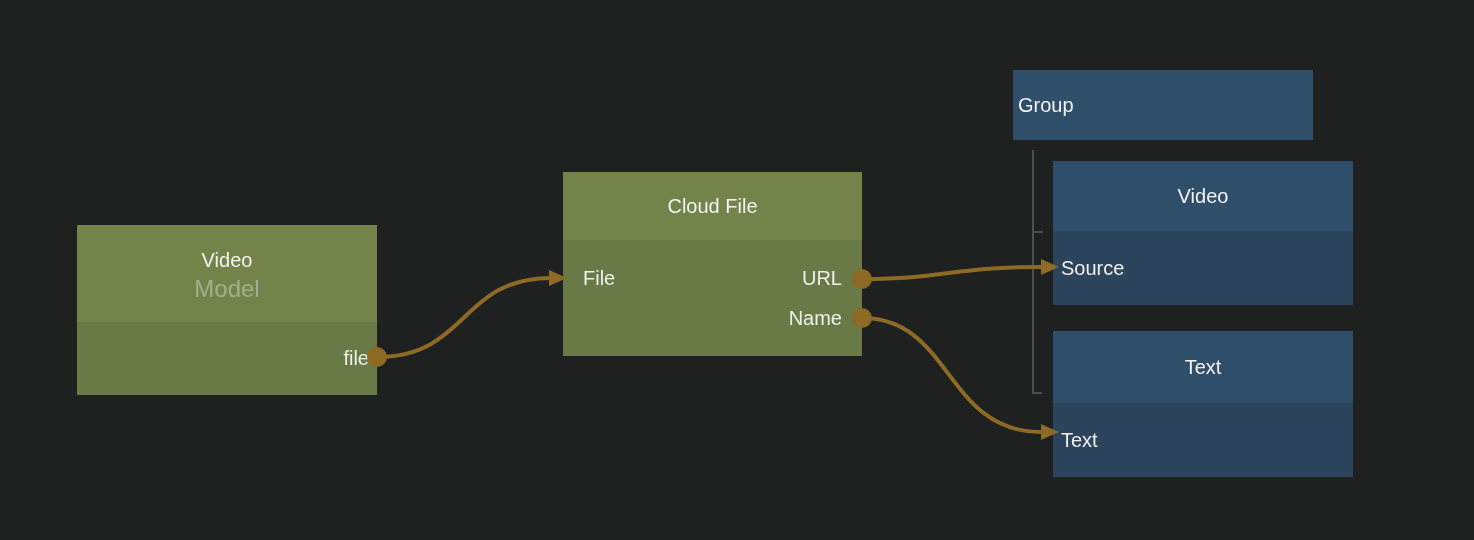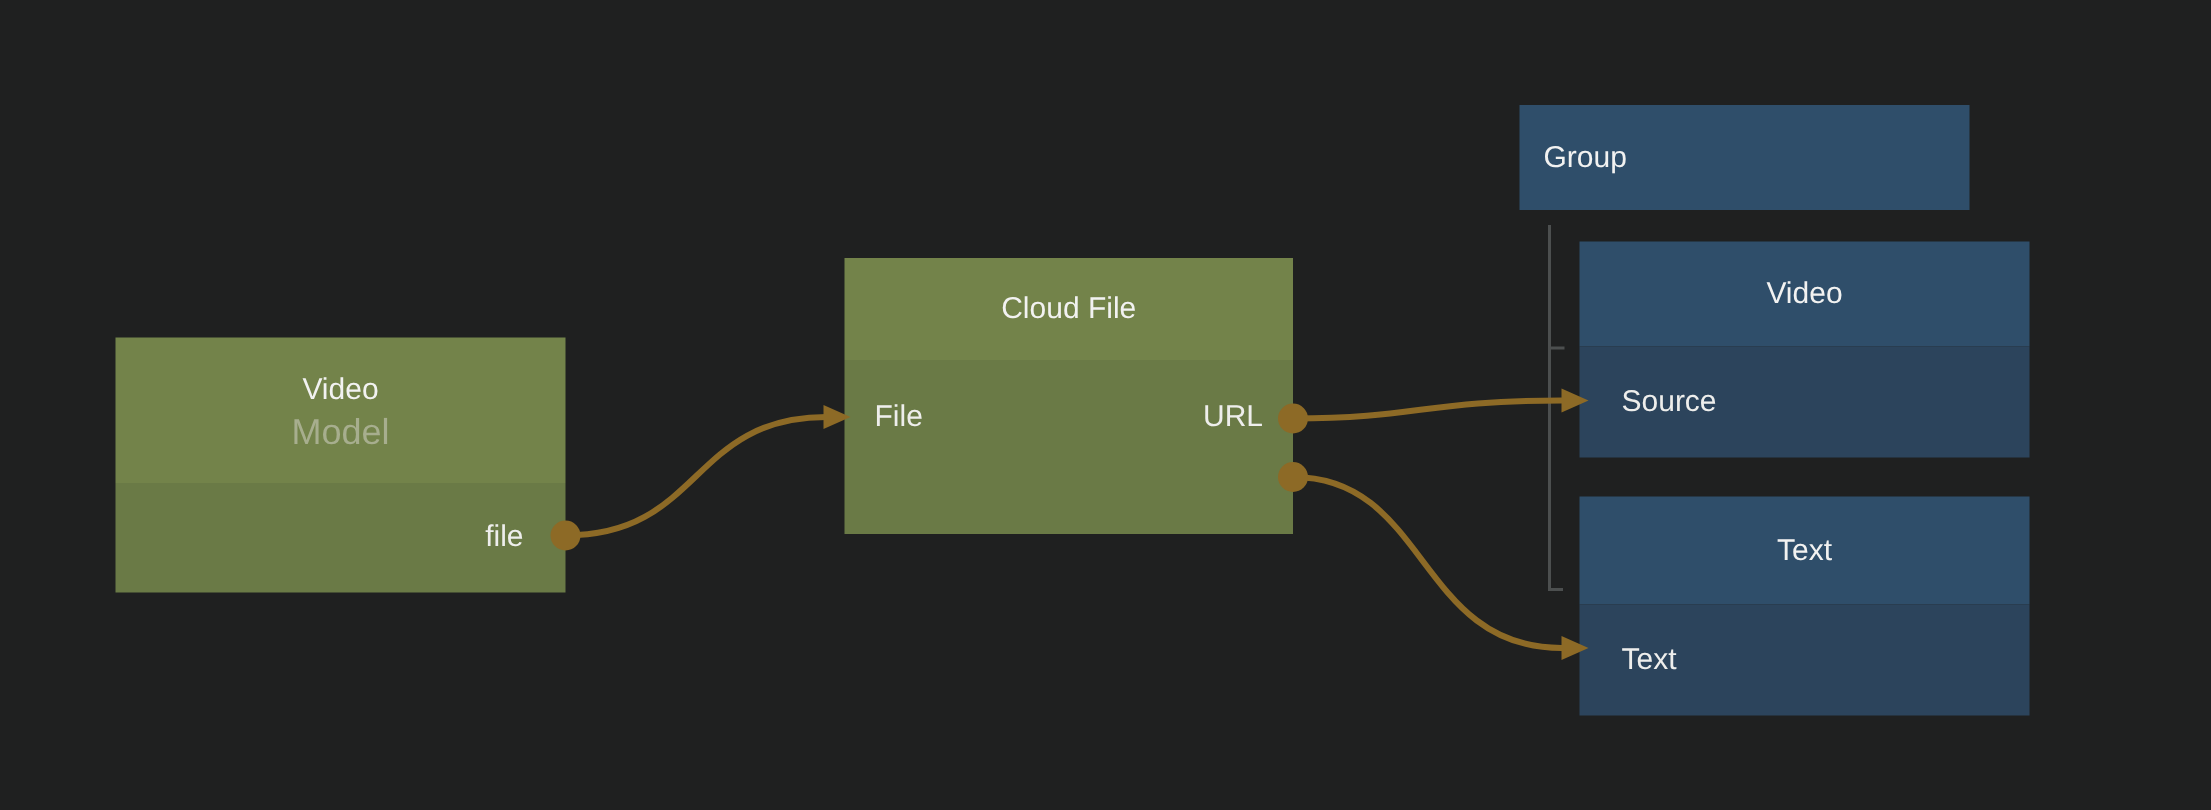--- a/index.html
+++ b/index.html
@@ -11,21 +11,21 @@
     overflow: hidden;
   }
   .node {
     position: absolute;
     z-index: 1;
   }
   .node-header {
     display: flex;
     flex-direction: column;
     justify-content: center;
-    padding: 0 16px;
+    padding: 0 5px;
     height: 100%;
   }
   .node.with-body .node-header { height: auto; text-align: center; }
   .green .node-header { background: var(--green-header); }
   .green .node-body   { background: var(--green-body); text-align: right; }
   .blue  .node-header { background: var(--blue-header); }
   .blue  .node-body   { background: var(--blue-body); }
   .title {
     font-size: 20px;
     line-height: 30px;
@@ -45,21 +45,21 @@
     align-items: center;
     padding: 0 20px;
     font-size: 20px;
     color: var(--port-text);
   }
   .row-between { justify-content: space-between; }
   .row-end     { justify-content: flex-end; }
   .body-single {
     display: flex;
     align-items: center;
-    padding: 0 28px;
+    padding: 0 8px;
     font-size: 20px;
     color: var(--port-text);
   }
   
   #node-video-model { left: 77px;  top: 225px; width: 300px; }
   #node-video-model .node-header { height: 97px; }
   #node-video-model .node-body   { height: 73px; justify-content: flex-end; }
   #node-cloud-file  { left: 563px; top: 172px; width: 299px; }
   #node-cloud-file .node-header  { height: 68px; }
   #node-cloud-file .node-body    { height: 116px; padding-top: 18px; }
@@ -96,20 +96,23 @@
 
 <div class="node green with-body" id="node-cloud-file">
   <div class="node-header">
     <div class="title">Cloud File</div>
   </div>
   <div class="node-body">
     <div class="port-row row-between">
       <span>File</span>
       <span>URL</span>
     </div>
+    <div class="port-row row-end">
+      <span>Name</span>
+    </div>
   </div>
 </div>
 
 <div class="node blue" id="node-group">
   <div class="node-header">
     <div class="title">Group</div>
   </div>
 </div>
 
 <div class="node blue with-body" id="node-video">

